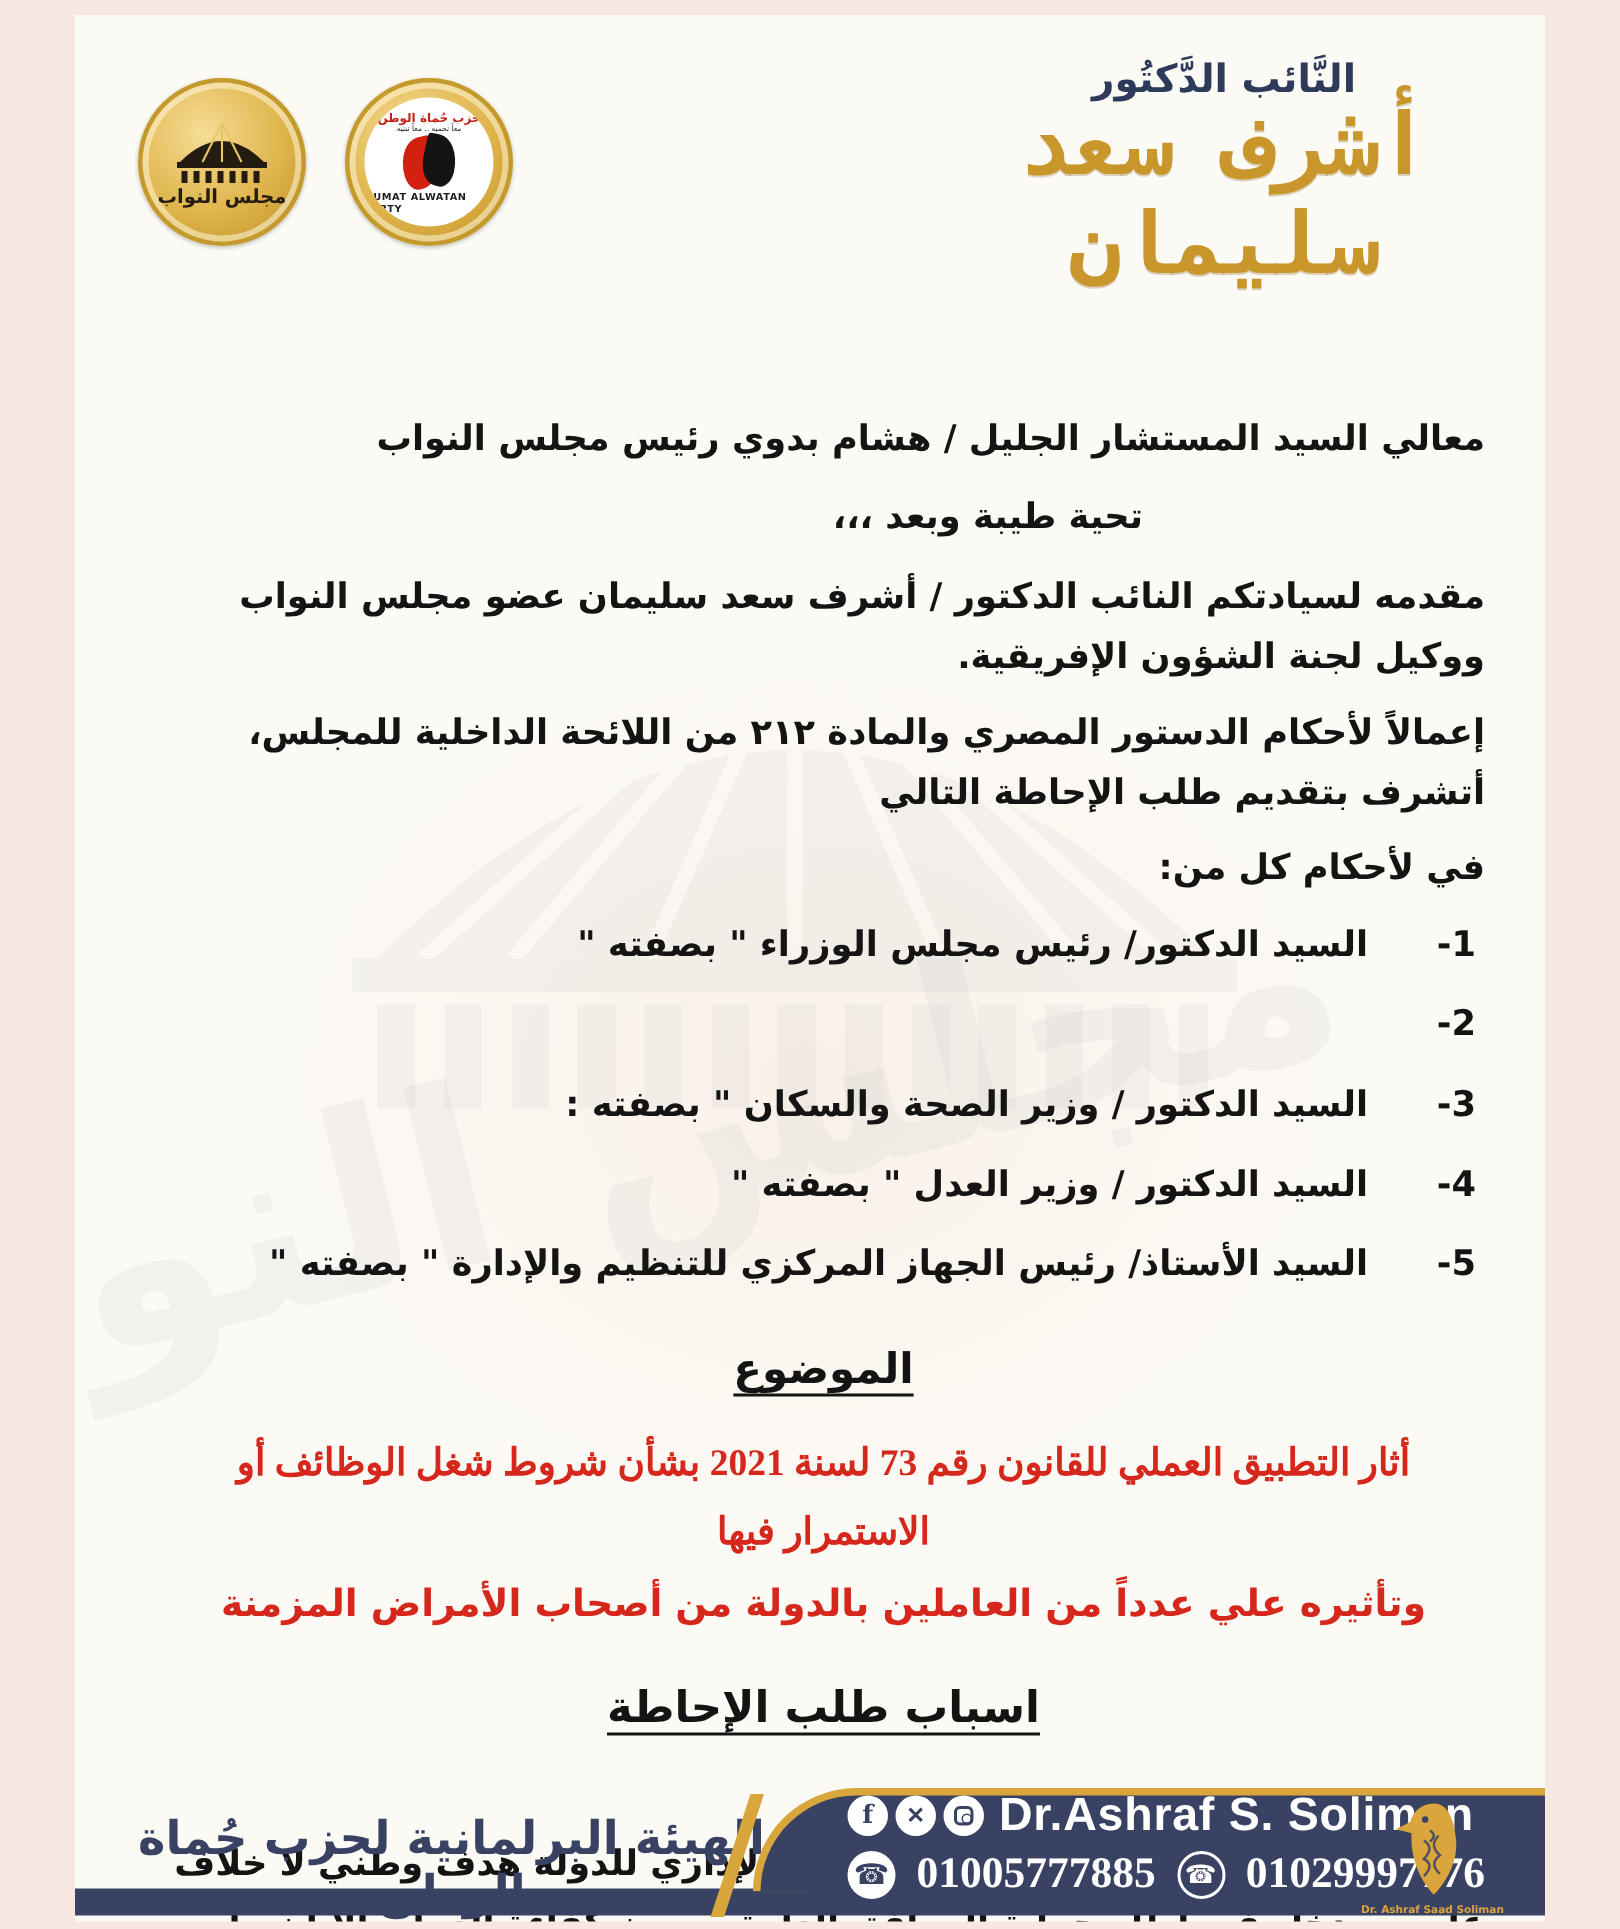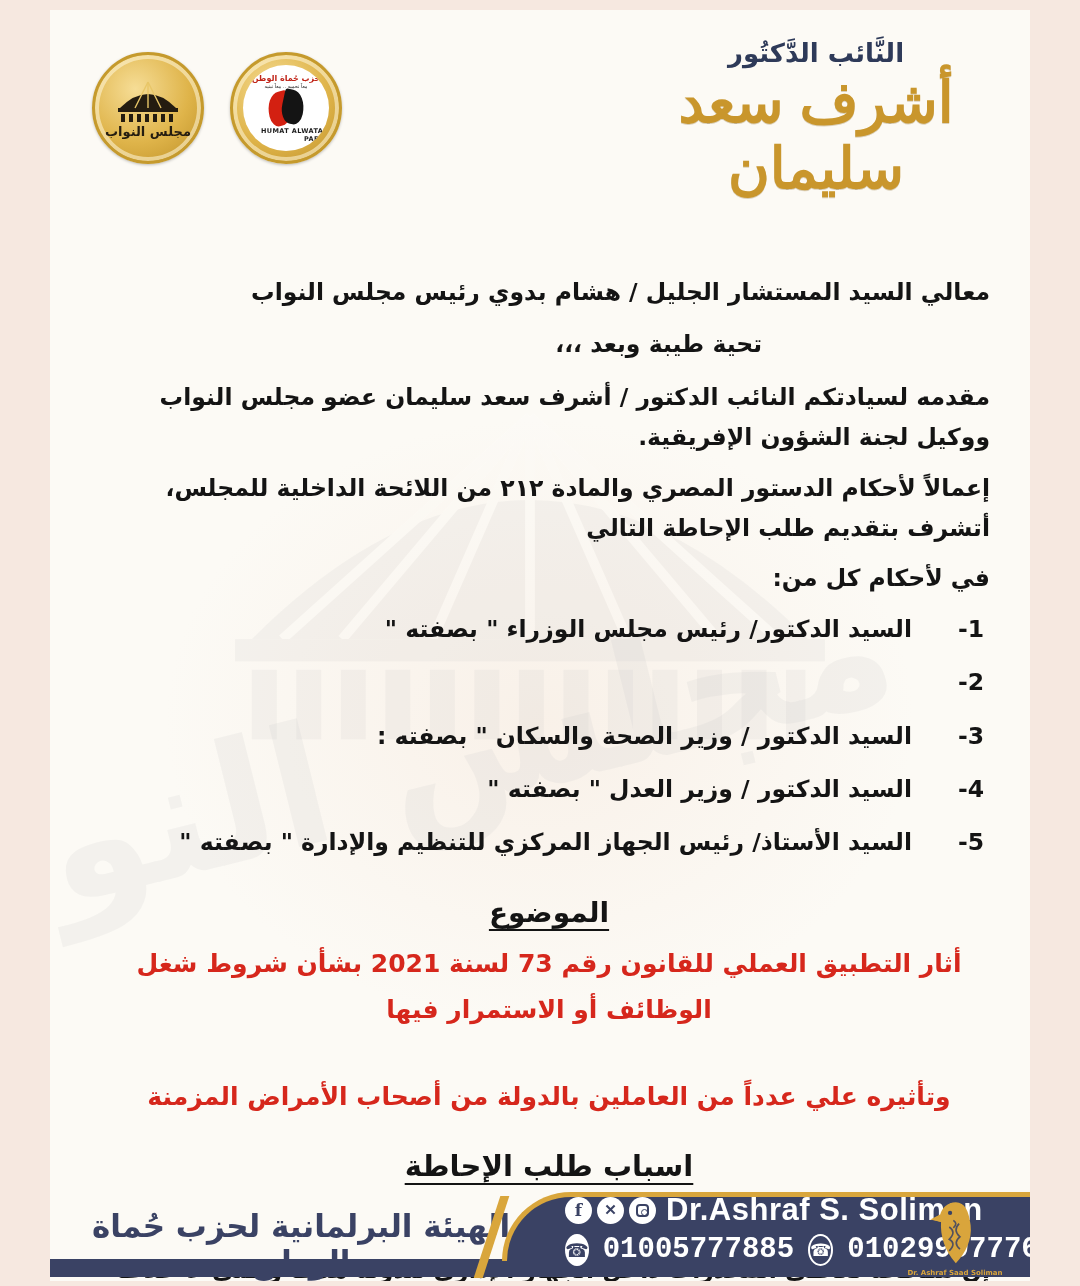--- a/index.html
+++ b/index.html
@@ -33,34 +33,34 @@
     background:radial-gradient(circle at 38% 32%, #f6dd96, #dfb44a 55%, #bd8f26);
     border:3px solid #c59a2d;
     box-shadow:inset 0 0 0 4px rgba(255,248,220,.55), 0 1px 3px rgba(0,0,0,.25);
     display:flex; align-items:center; justify-content:center; flex-direction:column;
   }
   .seal-parl-inner { display:flex; flex-direction:column; align-items:center; gap:2px; }
   .seal-parl-label { font-size:13px; font-weight:bold; color:#241c10; direction:rtl; }
   .seal-party-inner {
     width:86px; height:86px; border-radius:50%; background:#fff;
     display:flex; flex-direction:column; align-items:center; justify-content:center;
-    text-align:right; overflow:hidden;
+    text-align:left; overflow:hidden;
   }
   .party-top { font-size:8px; font-weight:bold; color:#c02418; direction:rtl; }
   .party-sub { font-size:5px; color:#222; direction:rtl; }
   .flames { position:relative; width:40px; height:36px; margin:1px 0; }
   .flame { position:absolute; width:22px; height:34px; border-radius:75% 10% 60% 40%; }
   .flame.red  { left:2px; top:2px; background:#d32011; transform:rotate(-14deg); }
   .flame.blk  { left:16px; top:0;  background:#141414; transform:rotate(12deg) scaleX(-1); }
   .party-bottom { font-size:6.5px; font-weight:bold; color:#1c1c1c; letter-spacing:.4px; }
 
   .header-right { position:absolute; right:34px; top:28px; width:360px; text-align:center; direction:rtl; }
   .hdr-small { font-size:26px; color:#2e3a59; font-weight:bold; }
   .hdr-name  {
-    font-family:Liberation Sans, sans-serif; font-size:57px; font-weight:bold;
+    font-family:Liberation Mono, monospace; font-size:57px; font-weight:bold;
     color:#c9962c; line-height:1.15; margin-top:2px;
     text-shadow:0 1px 0 rgba(120,85,10,.25);
   }
   .hdr-member { margin-top:8px; font-size:25px; font-weight:bold; color:#2e3a59; display:flex; align-items:center; justify-content:center; gap:12px; }
   .hdr-member::before, .hdr-member::after { content:""; width:46px; height:3px; background:#c9962c; border-radius:2px; }
 
   
   .req-title {
     position:absolute; top:196px; left:0; width:100%; text-align:center;
     font-size:40px; font-weight:bold; font-style:italic;
@@ -76,22 +76,22 @@
   .salutation { font-weight:bold; margin-bottom:12px; }
   .greeting   { padding-right:228px; margin-bottom:12px; }
   .intro      { margin-bottom:10px; }
   .recipients { list-style:none; margin-top:6px; }
   .recipients li { display:flex; gap:38px; margin-bottom:13px; padding-right:6px; }
   .rec-num  { min-width:34px; }
   .subject-heading, .reasons-heading {
     text-align:center; font-weight:bold; font-size:28px;
     text-decoration:underline; text-underline-offset:7px; margin-top:26px;
   }
-  .subject-line { text-align:center; color:#d6271c; font-weight:bold; font-size:25px; line-height:1.85;margin-top:40px; }
-  .subject-line.first { margin-top:4px; }
+  .subject-line { text-align:center; color:#d6271c; font-weight:bold; font-size:25px; line-height:1.85; }
+  .subject-line.first { margin-top:16px;font-family:Liberation Serif, serif; }
   .reasons-heading { font-size:29px; margin-top:22px; }
   .reasons-body { margin-top:58px; }
 
   
   .footer-org {
     position:absolute; left:36px; top:1198px; width:430px;
     direction:rtl; text-align:center;
     font-size:31px; font-weight:bold; color:#3a4264;
   }
   .footer-bar { position:absolute; left:0; right:0; bottom:4px; height:18px; background:#3a4264; }
@@ -119,21 +119,21 @@
   .insta-glyph::after { content:""; position:absolute; left:3px; top:3px; width:5px; height:5px; border:1.5px solid #3a4264; border-radius:50%; }
   .fn-name { font-family:"Liberation Sans", sans-serif; font-size:31px; font-weight:bold; letter-spacing:.5px; }
   .tel-circle {
     width:32px; height:32px; border-radius:50%; background:#fff; color:#3a4264;
     display:flex; align-items:center; justify-content:center; font-size:19px;
   }
   .wa-circle {
     width:32px; height:32px; border-radius:50%; border:2.5px solid #fff; color:#fff;
     display:flex; align-items:center; justify-content:center; font-size:17px;
   }
-  .fn-number { font-family:Liberation Mono, monospace; font-size:29px; font-weight:bold; }
+  .fn-number { font-family:Liberation Serif, serif; font-size:29px; font-weight:bold; }
   .fn-row.numbers { gap:14px; }
   .eagle-wrap {
     position:absolute; right:16px; top:2px; width:118px; height:88px;
     display:flex; flex-direction:column; align-items:center; justify-content:flex-start;
   }
   .eagle-caption { font-size:7px; color:#d9a53c; font-weight:bold; margin-top:-4px; }
 </style>
 </head>
 <body>
 

